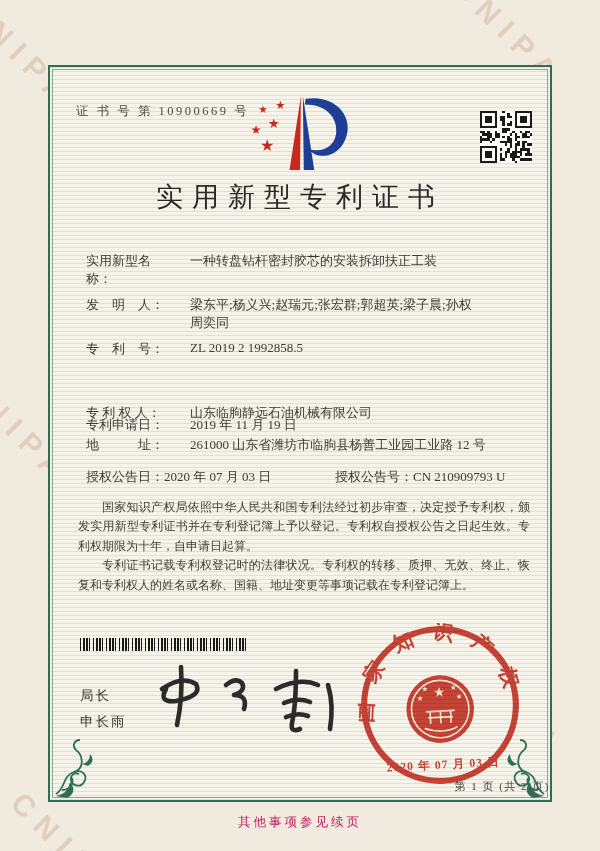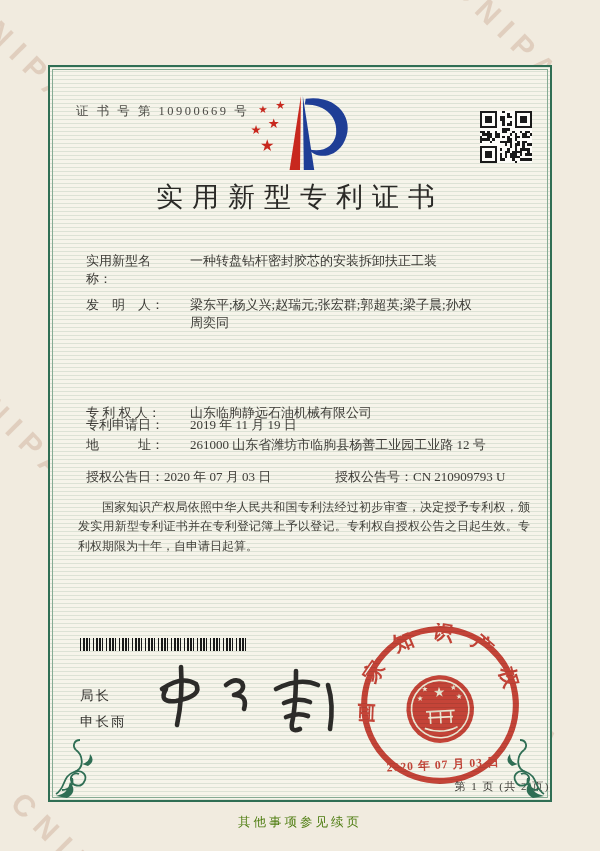--- a/index.html
+++ b/index.html
@@ -51,21 +51,21 @@
   .seal { position:absolute; left:308px; top:556px; width:164px; height:164px;
           transform:rotate(-3deg); opacity:.92; mix-blend-mode:multiply; }
 
   .pagenum { position:absolute; left:0; top:712px; width:100%; text-align:right;
              font-size:11px; letter-spacing:1.5px; color:#3c3b36; }
 
   .corner { position:absolute; width:64px; height:64px; bottom:2px; }
   .corner.bl { left:2px; } .corner.br { right:2px; transform:scaleX(-1); }
 
   .footnote { position:absolute; left:0; top:814px; width:100%; text-align:center;
-              font-size:12.5px; letter-spacing:3px; color:#4d7c0f; }
+              font-size:12.5px; letter-spacing:3px; color:#be185d; }
 </style>
 </head>
 <body>
 
 <div class="page">
 
   <span class="wm" style="left:-18px; top:-8px;">CNIPA</span>
   <span class="wm" style="left:470px; top:-30px;">CNIPA</span>
   <span class="wm inner" style="left:408px; top:262px;">CNIPA</span>
   <span class="wm" style="left:-22px; top:368px;">CNIPA</span>
@@ -227,20 +227,24 @@
     </div>
 
     <div class="row" style="top:229px;">
       <span class="lab">发　明　人：</span>
       <span class="val">
         <span>梁东平;杨义兴;赵瑞元;张宏群;郭超英;梁子晨;孙权</span><br>
         <span>周奕同</span>
       </span>
     </div>
 
+    <div class="row" style="top:273px;">
+      <span class="lab">专　利　号：</span>
+      <span class="val">ZL 2019 2 1992858.5</span>
+    </div>
 
     <div class="row" style="top:305px;margin-top:44px;">
       <span class="lab">专利申请日：</span>
       <span class="val">2019 年 11 月 19 日</span>
     </div>
 
     <div class="row" style="top:337px;">
       <span class="lab">专 利 权 人：</span>
       <span class="val">山东临朐静远石油机械有限公司</span>
     </div>
@@ -254,20 +258,21 @@
       <span>
         <span>授权公告日：</span><span>2020 年 07 月 03 日</span>
       </span>
       <span class="g2">
         <span>授权公告号：</span><span>CN 210909793 U</span>
       </span>
     </div>
 
     <div class="paras">
       <p>国家知识产权局依照中华人民共和国专利法经过初步审查，决定授予专利权，颁发实用新型专利证书并在专利登记簿上予以登记。专利权自授权公告之日起生效。专利权期限为十年，自申请日起算。</p>
+      <p>专利证书记载专利权登记时的法律状况。专利权的转移、质押、无效、终止、恢复和专利权人的姓名或名称、国籍、地址变更等事项记载在专利登记簿上。</p>
     </div>
 
     <div class="barcode"></div>
 
     <div class="signer t1">局长</div>
     <div class="signer t2">申长雨</div>
 
     <div class="sig">
       <svg viewBox="0 0 205 90" width="205" height="90">
         <g fill="none" stroke="#2c2b29" stroke-width="4.6" stroke-linecap="round" stroke-linejoin="round">

